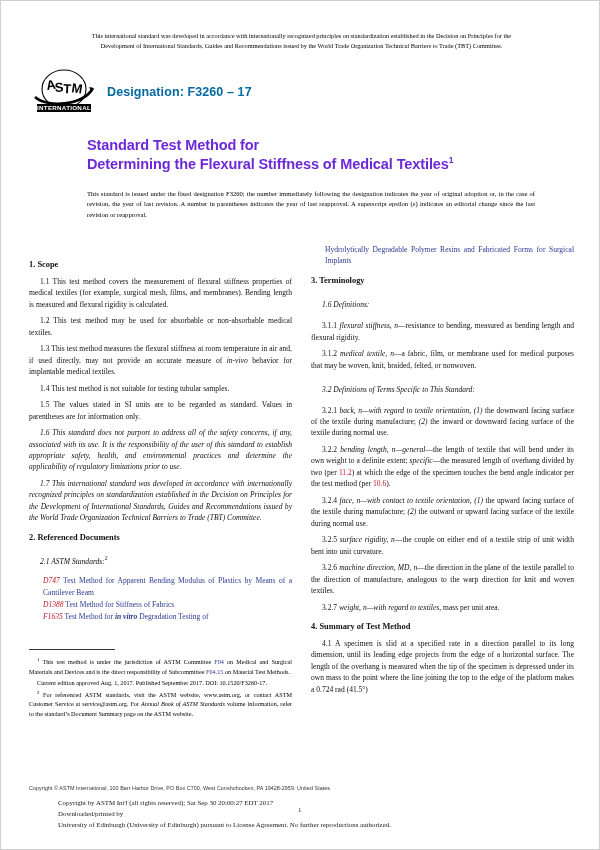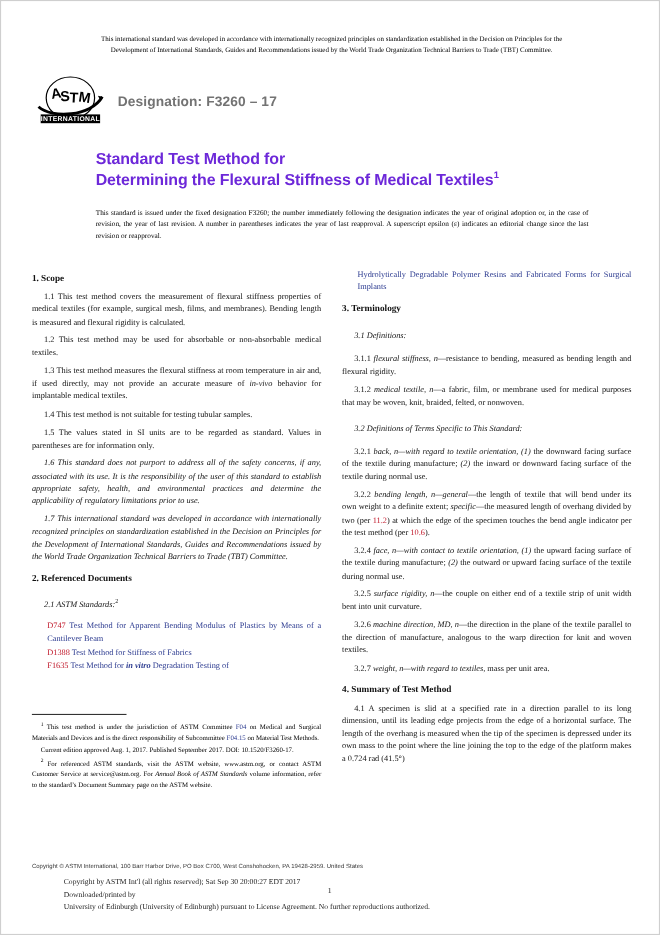--- a/index.html
+++ b/index.html
@@ -56,21 +56,21 @@
     height: 50px;
     position: relative;
     flex: 0 0 auto;
     margin-left: 2px;
   }
   .astm-logo svg { display: block; }
   .desig-text {
     font-family: "Liberation Sans", sans-serif;
     font-size: 12.5px;
     font-weight: bold;
-    color: #737373;
+    color: #0369a1;
     margin-left: 10px;
     letter-spacing: 0.1px;
   }
 
   
   .title-block {
     margin-left: 58px;
     margin-top: 18px;
     width: 460px;
   }
@@ -116,41 +116,41 @@
   }
   .col.right { width: 263px; }
 
   h2.sec {
     font-size: 8.4px;
     font-weight: bold;
     margin: 9px 0 3px 0;
     text-align: left;
     line-height: 1.3;
   }
-  h2.sec.first { margin-top: 4px; }
+  h2.sec.first { margin-top: 16px; }
   p.para {
     margin: 0 0 0 0;
     padding-top: 5px;
     text-indent: 11px;
   }
   p.para.tight { padding-top: 2px; }
   .it { font-style: italic; }
   .bi { font-style: italic; font-weight: bold; }
   .ref-red { color: #c0182a; }
 
   
   .std-list { margin-top: 3px; }
   .std-item {
     padding-left: 14px;
     text-indent: -0px;
     margin-top: 1px;
     text-align: justify;
     line-height: 1.5;
   }
-  .std-item .code { color: #c0182a; }
+  .std-item .code { color: #c0182a; font-style: italic; }
   .std-item .name { color: #2b3a8f; }
   .subhead {
     padding-top: 5px;
     text-indent: 11px;
     font-style: italic;
   }
   .subhead sup { font-style: normal; font-size: 5.6px; vertical-align: super; line-height: 0;}
 
   .rd-cont {
     color: #2b3a8f;
@@ -265,21 +265,21 @@
           <div class="std-item"><span class="code">D747</span> <span class="name">Test Method for Apparent Bending Modulus of Plastics by Means of a Cantilever Beam</span></div>
           <div class="std-item"><span class="code">D1388</span> <span class="name">Test Method for Stiffness of Fabrics</span></div>
           <div class="std-item"><span class="code">F1635</span> <span class="name"><span>Test Method for </span><span class="bi">in vitro</span><span> Degradation Testing of</span></span></div>
         </div>
       </div>
 
       <div class="col right">
         <div class="rd-cont">Hydrolytically Degradable Polymer Resins and Fabricated Forms for Surgical Implants</div>
 
         <h2 class="sec">3. Terminology</h2>
-        <p class="subhead">3.1 Definitions:</p>
+        <p class="subhead">1.6 Definitions:</p>
         <p class="para tight">3.1.1 <span class="it">flexural stiffness, n</span><span>—resistance to bending, measured as bending length and flexural rigidity.</span></p>
         <p class="para">3.1.2 <span class="it">medical textile, n</span><span>—a fabric, film, or membrane used for medical purposes that may be woven, knit, braided, felted, or nonwoven.</span></p>
 
         <p class="subhead">3.2 Definitions of Terms Specific to This Standard:</p>
 
         <p class="para tight">3.2.1 <span class="it">back, n—with regard to textile orientation,</span><span class="it"> (1) </span><span>the downward facing surface of the textile during manufacture; </span><span class="it">(2) </span><span>the inward or downward facing surface of the textile during normal use.</span></p>
 
         <p class="para">3.2.2 <span class="it">bending length, n—general</span><span>—the length of textile that will bend under its own weight to a definite extent; </span><span class="it">specific</span><span>—the measured length of overhang divided by two (per </span><span class="ref-red">11.2</span><span>) at which the edge of the specimen touches the bend angle indicator per the test method (per </span><span class="ref-red">10.6</span><span>).</span></p>
 
 

